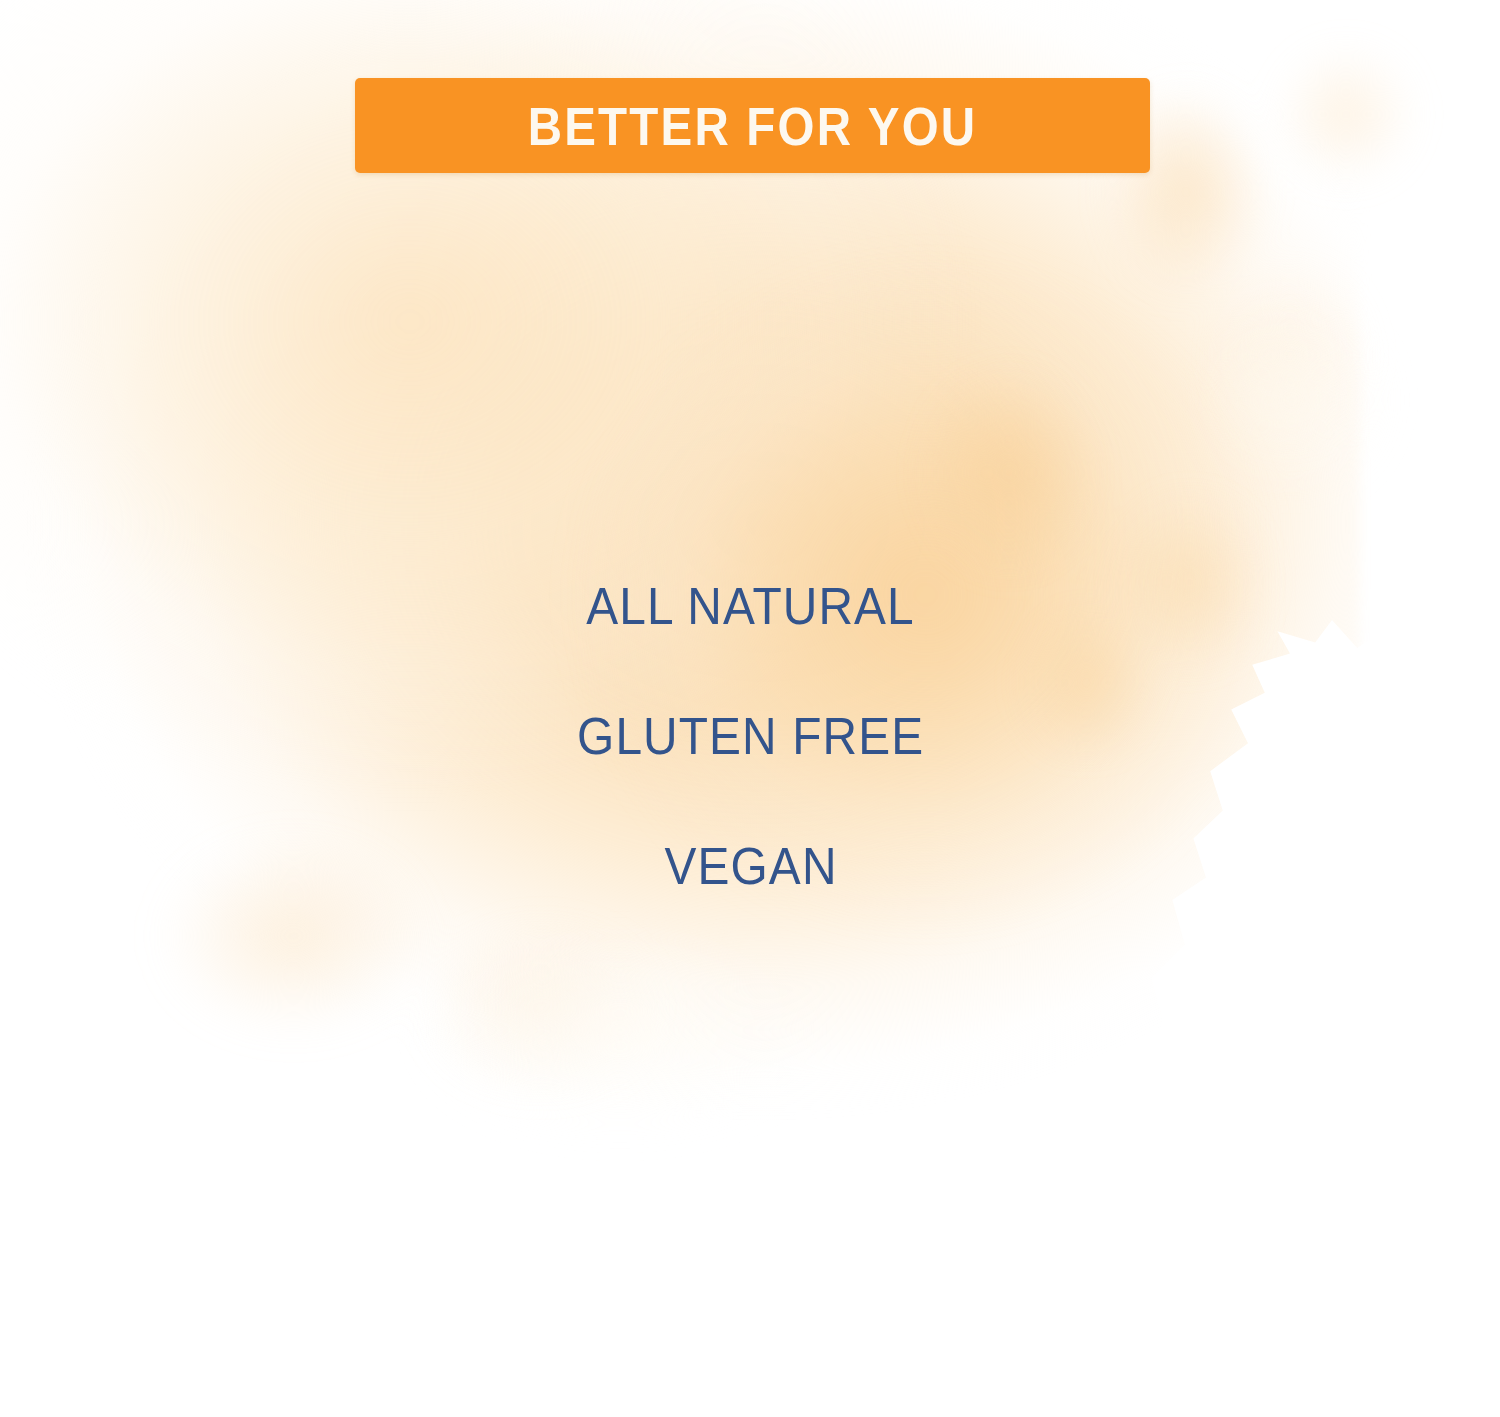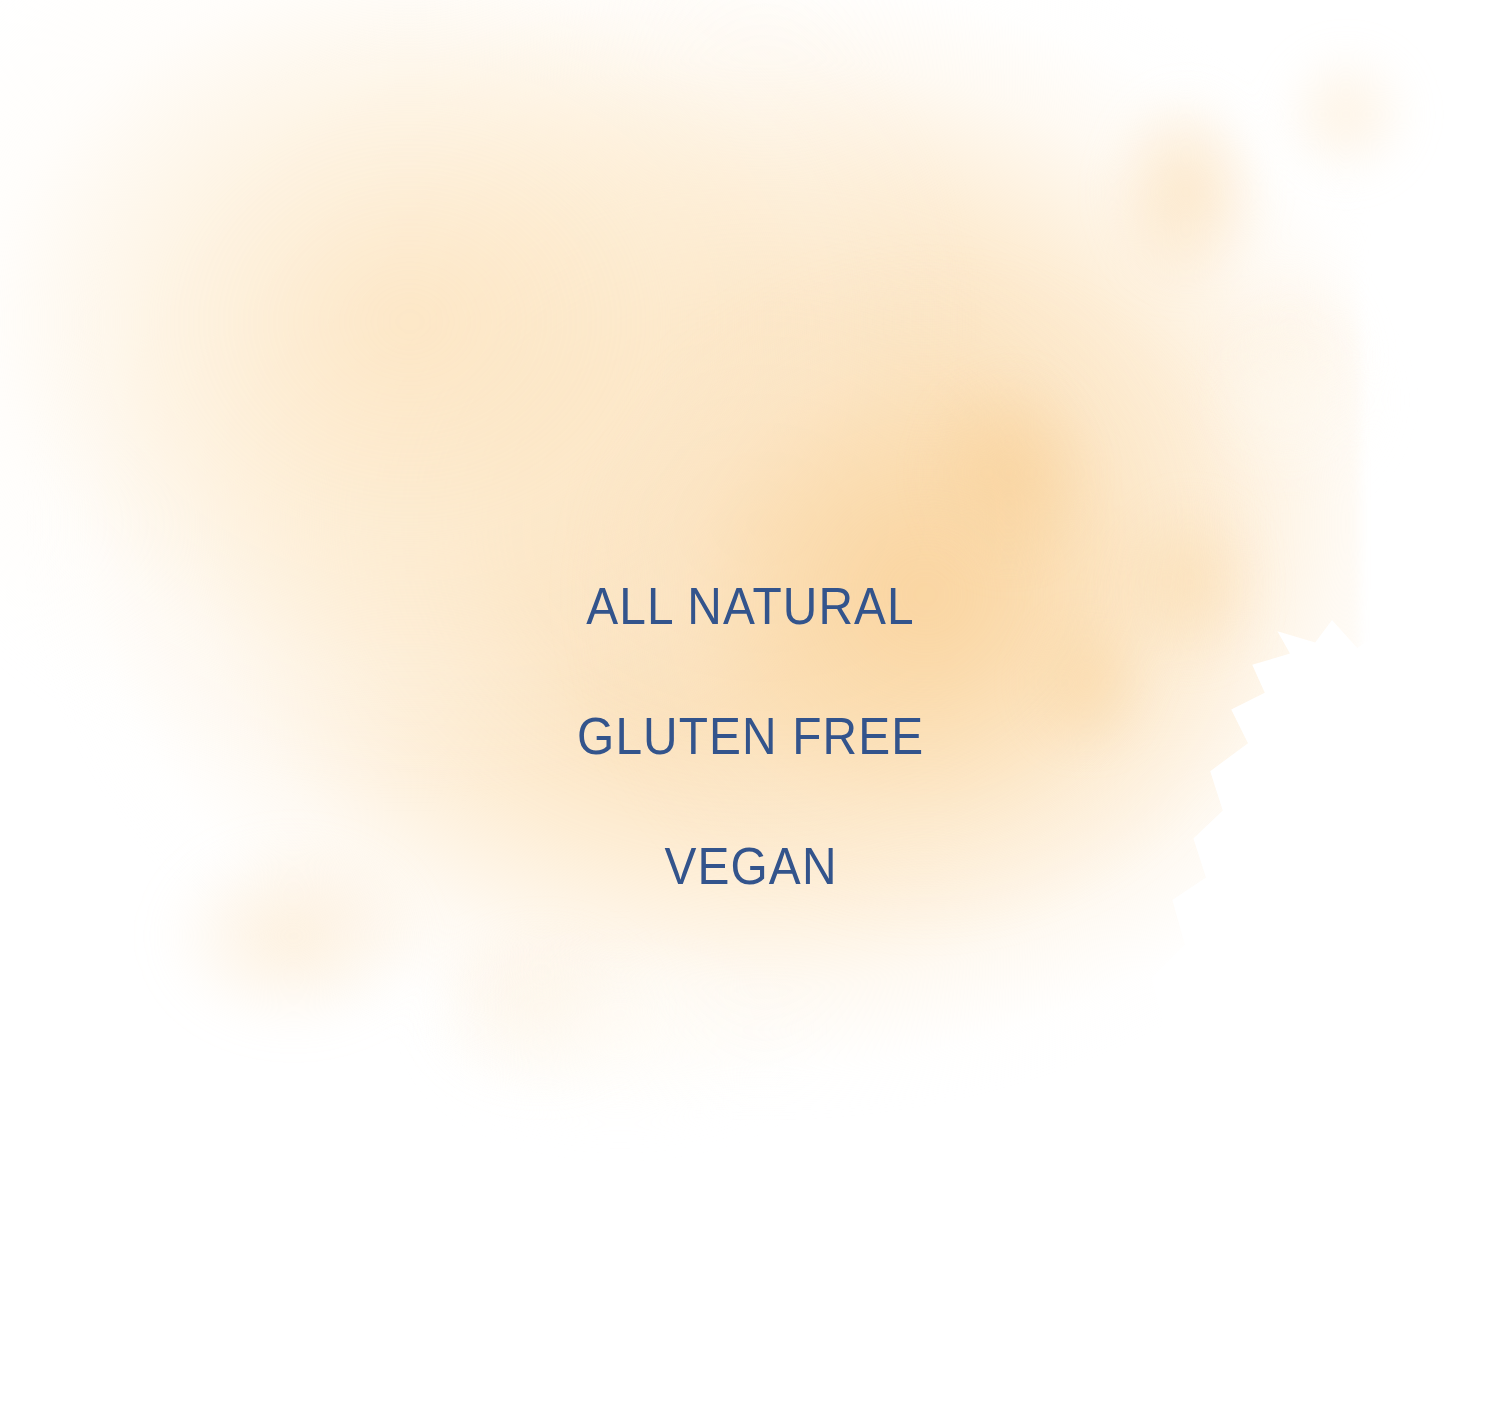--- a/index.html
+++ b/index.html
@@ -264,20 +264,23 @@
     <div class="wash-layer" id="wash-mottle-c"></div>
     <div class="wash-layer" id="wash-highlight"></div>
     <div class="wash-layer" id="wash-highlight-2"></div>
     <div class="wash-layer" id="edge-right"></div>
     <div class="wash-layer" id="edge-bottom-right"></div>
     <div class="wash-layer" id="edge-bottom"></div>
     <div class="wash-layer" id="edge-bottom-fade"></div>
     <div class="wash-layer" id="edge-right-fade"></div>
   </div>
 
+  <div id="banner" style="background: rgb(249, 147, 35);">
+    <span id="banner-label" style="color: rgb(253, 248, 239);">BETTER FOR YOU</span>
+  </div>
 
   <div id="claims">
     <div class="claim" id="claim-0" style="color: rgb(51, 84, 140);">ALL NATURAL</div>
     <div class="claim" id="claim-1" style="color: rgb(51, 84, 140);">GLUTEN FREE</div>
     <div class="claim" id="claim-2" style="color: rgb(51, 84, 140);">VEGAN</div>
   </div>
 
 </div>
 
 </body></html>

